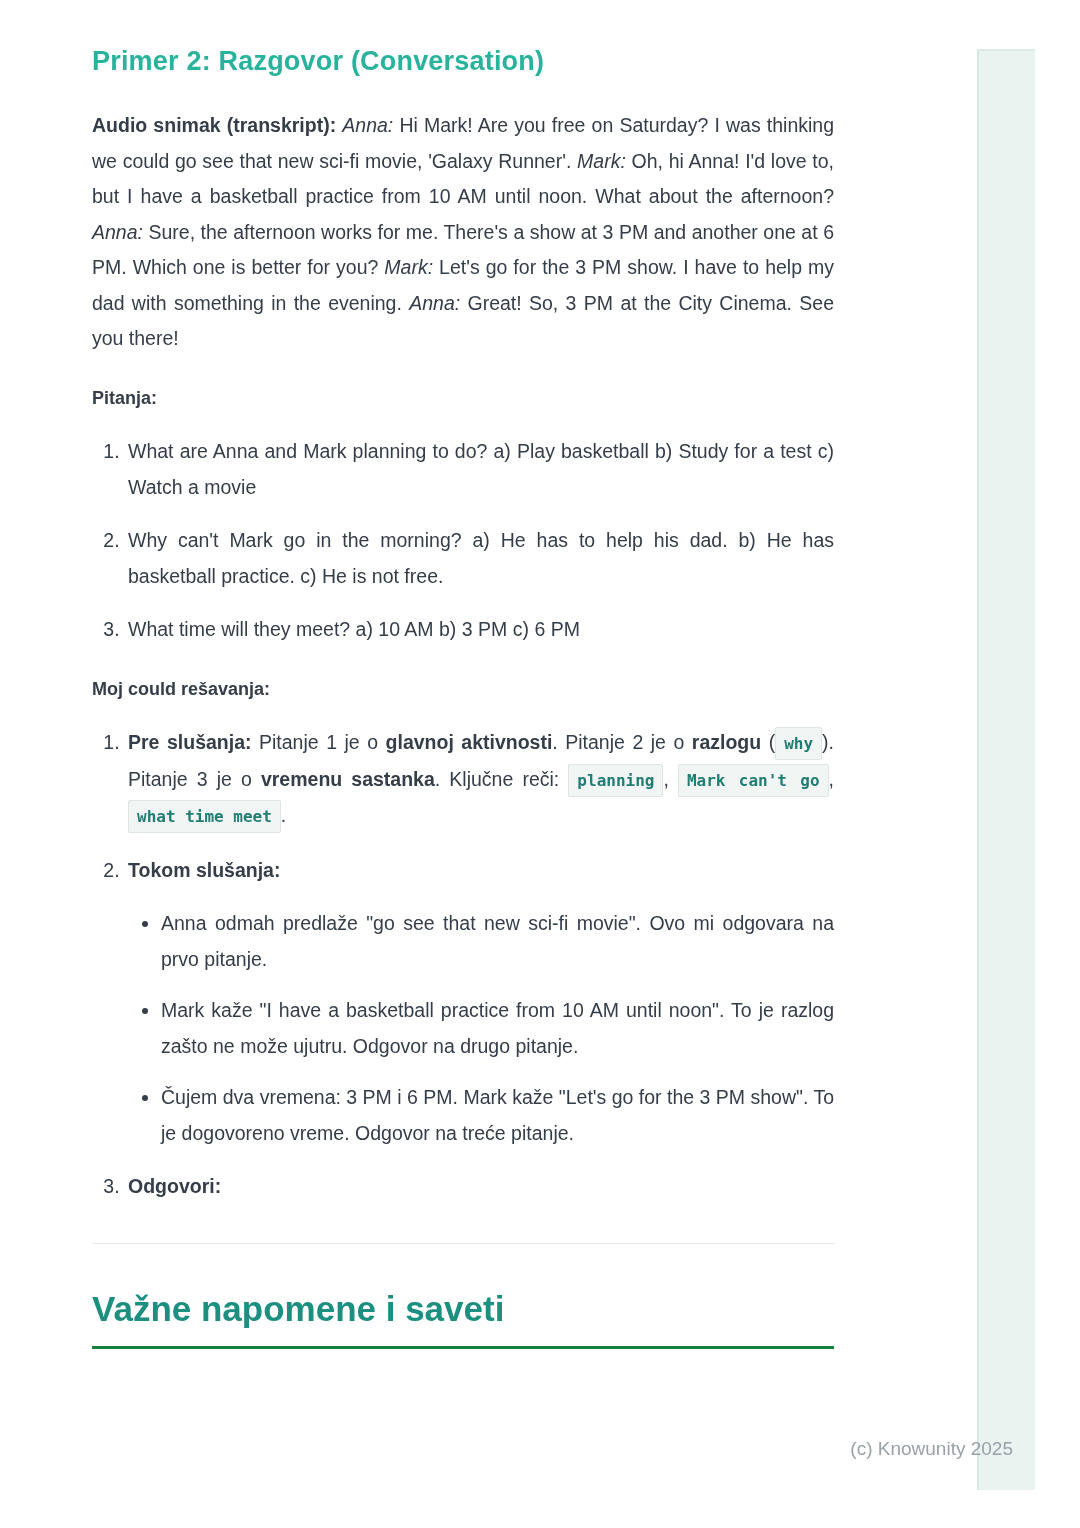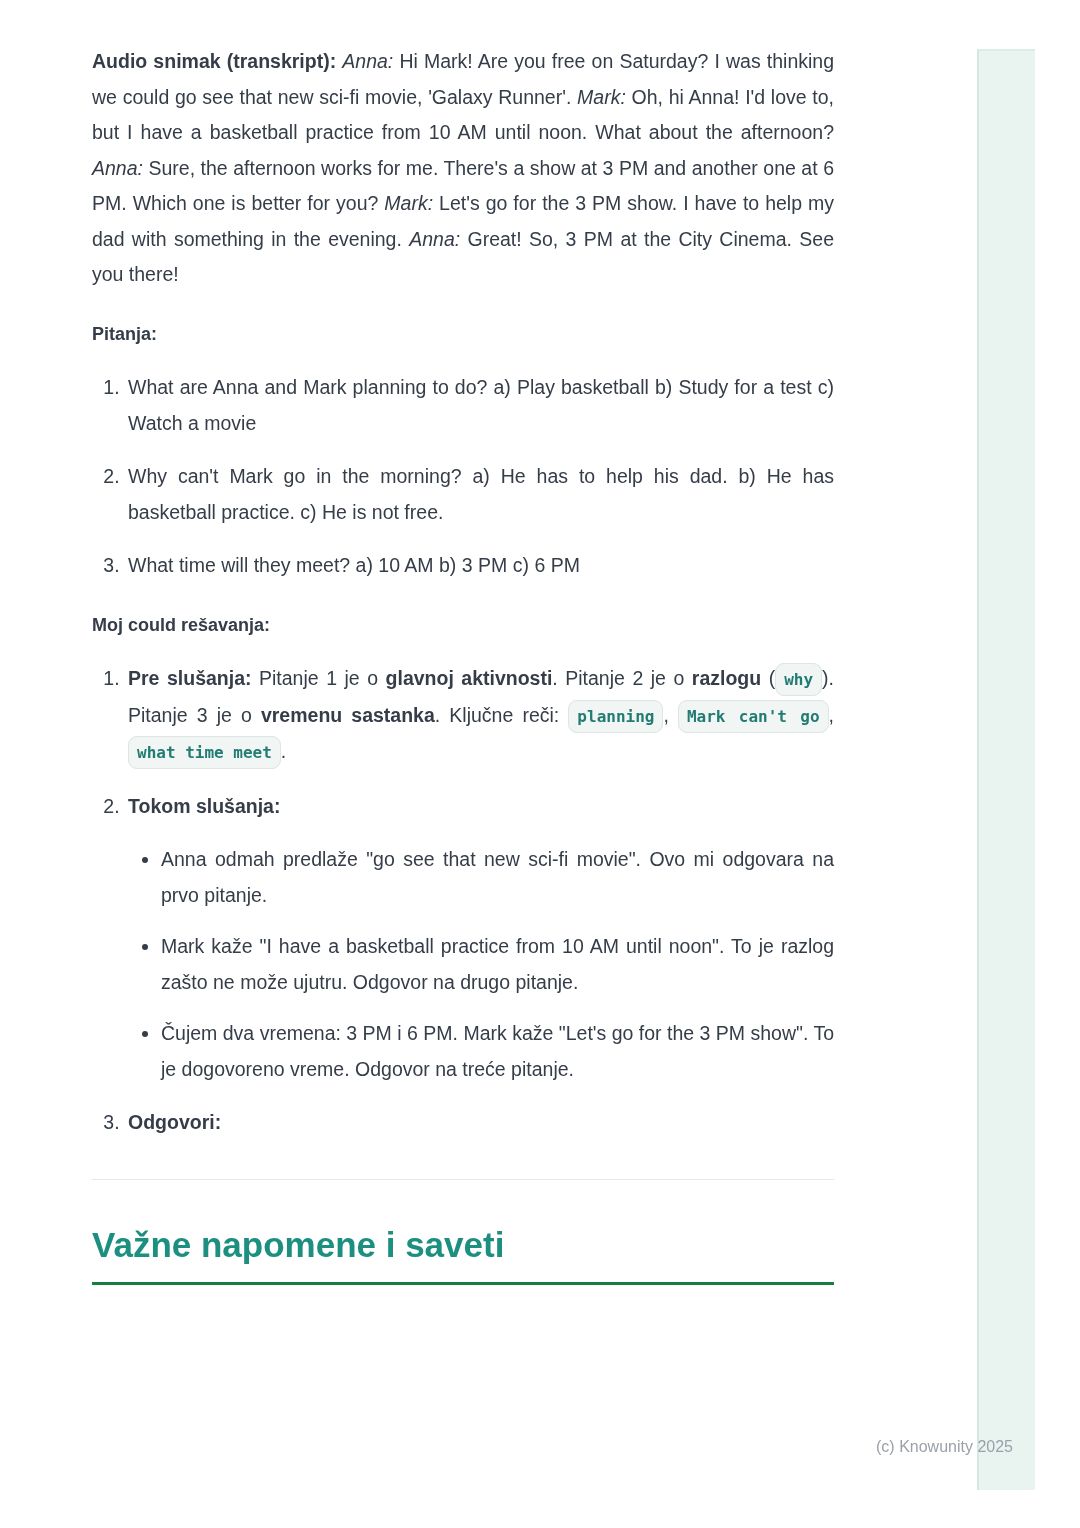--- a/index.html
+++ b/index.html
@@ -86,50 +86,51 @@
   .b { font-weight: bold; }
   .seg-bold { font-weight: bold; }
   .seg-italic { font-style: italic; }
   .seg-code {
     font-family: "DejaVu Sans Mono", monospace;
     font-size: 16px;
     font-weight: bold;
     color: #217c72;
     background: #f1f5f4;
     border: 1px solid #dde6e4;
-    border-radius: 9px;
+    border-radius: 2px;
     padding: 6px 8px;
     box-decoration-break: clone;
     -webkit-box-decoration-break: clone;
     white-space: pre-wrap;
     margin-top: 38px;
   }
   hr.divider {
     border: none;
     border-top: 1px solid #e6e8eb;
     margin: 38px 0 0 0;
   }
   .footer-copyright {
     position: absolute;
     top: 1438px;
     right: 67px;
-    font-size: 16px;
+    font-size: 19px;
     color: #9aa1a9;
     z-index: 2;
   }
 </style>
 </head>
 <body>
 
 <div class="page">
 
   <div class="sidebar-accent"></div>
 
   <div class="content">
 
+    <h2 class="section-title">Primer 2: Razgovor (Conversation)</h2>
 
     <p class="body"><span class="seg-bold">Audio snimak (transkript): </span><span class="seg-italic">Anna: </span><span>Hi Mark! Are you free on Saturday? I was thinking we could go see that new sci-fi movie, 'Galaxy Runner'. </span><span class="seg-italic">Mark: </span><span>Oh, hi Anna! I'd love to, but I have a basketball practice from 10 AM until noon. What about the afternoon? </span><span class="seg-italic">Anna: </span><span>Sure, the afternoon works for me. There's a show at 3 PM and another one at 6 PM. Which one is better for you? </span><span class="seg-italic">Mark: </span><span>Let's go for the 3 PM show. I have to help my dad with something in the evening. </span><span class="seg-italic">Anna: </span><span>Great! So, 3 PM at the City Cinema. See you there!</span></p>
 
     <p class="label">Pitanja:</p>
 
     <ol class="qlist">
       <li>
         <span>What are Anna and Mark planning to do? a) Play basketball b) Study for a test c) Watch a movie</span>
       </li>
       <li>

